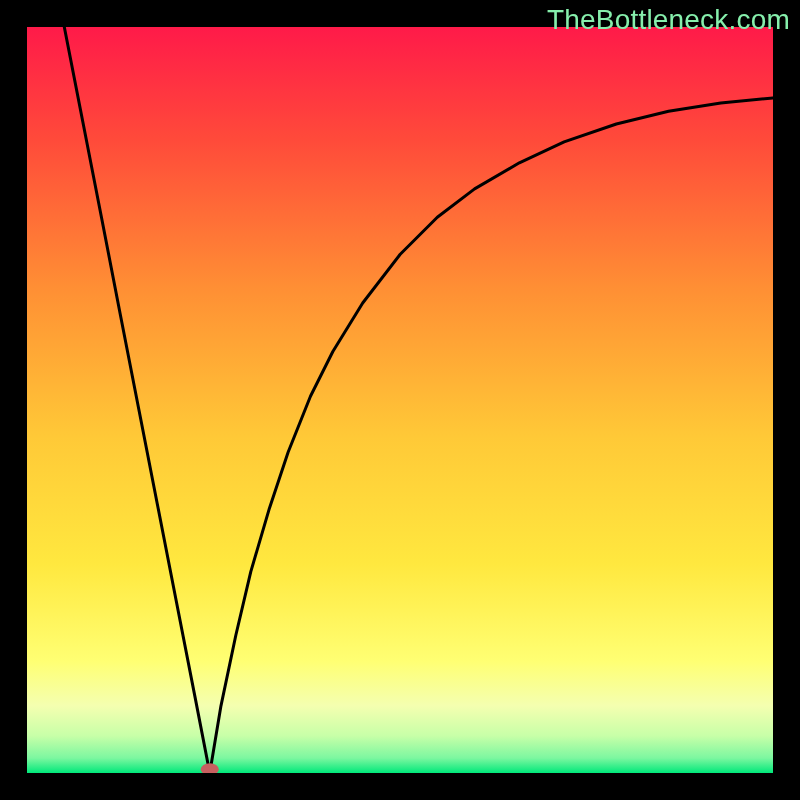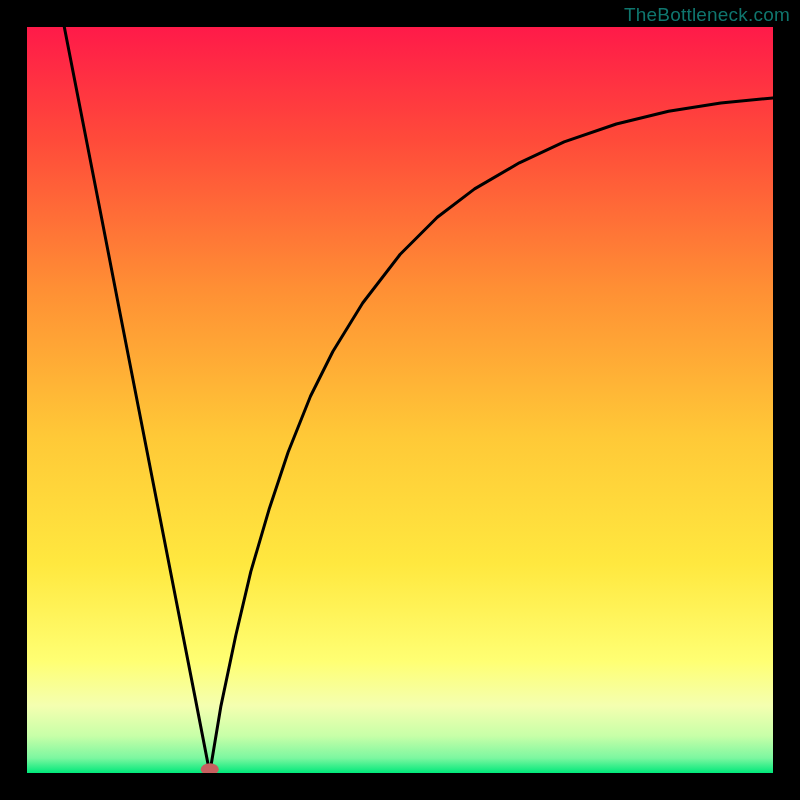--- a/index.html
+++ b/index.html
@@ -24,22 +24,22 @@
     left: 27px;
     top: 27px;
     width: 746px;
     height: 746px;
     overflow: visible;
   }
   .watermark {
     position: absolute;
     top: 4px;
     right: 10px;
-    color: #0f766e;
-    font-size: 19px;
+    color: #86efac;
+    font-size: 28px;
     font-weight: 500;
     letter-spacing: 0.2px;
     user-select: none;
     text-align: right;
   }
   svg { display: block; }
 </style>
 </head>
 <body>
 

